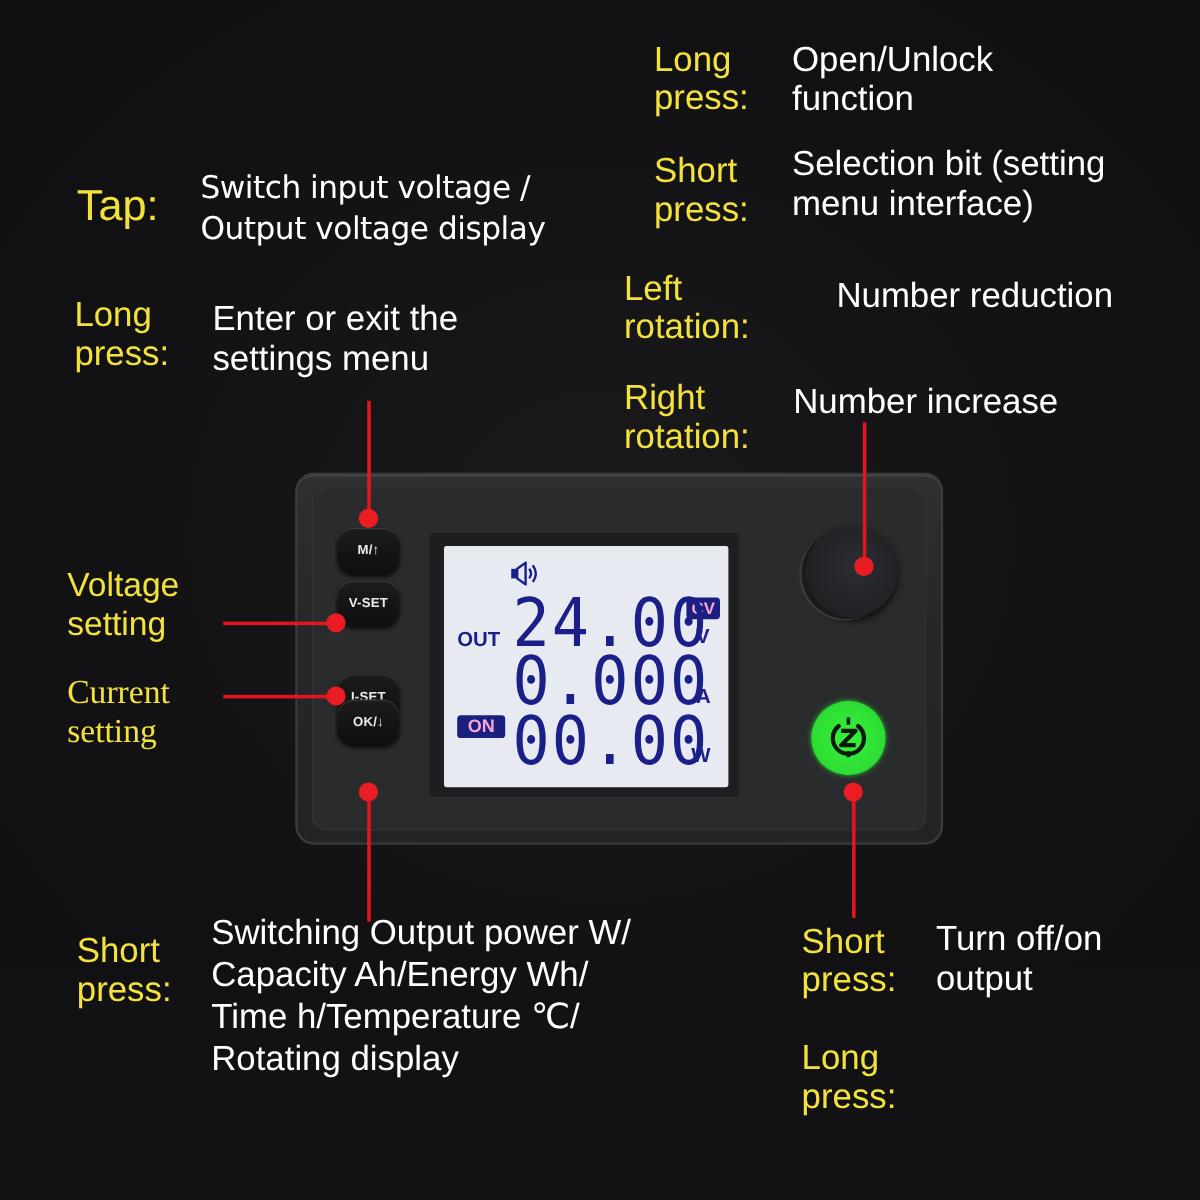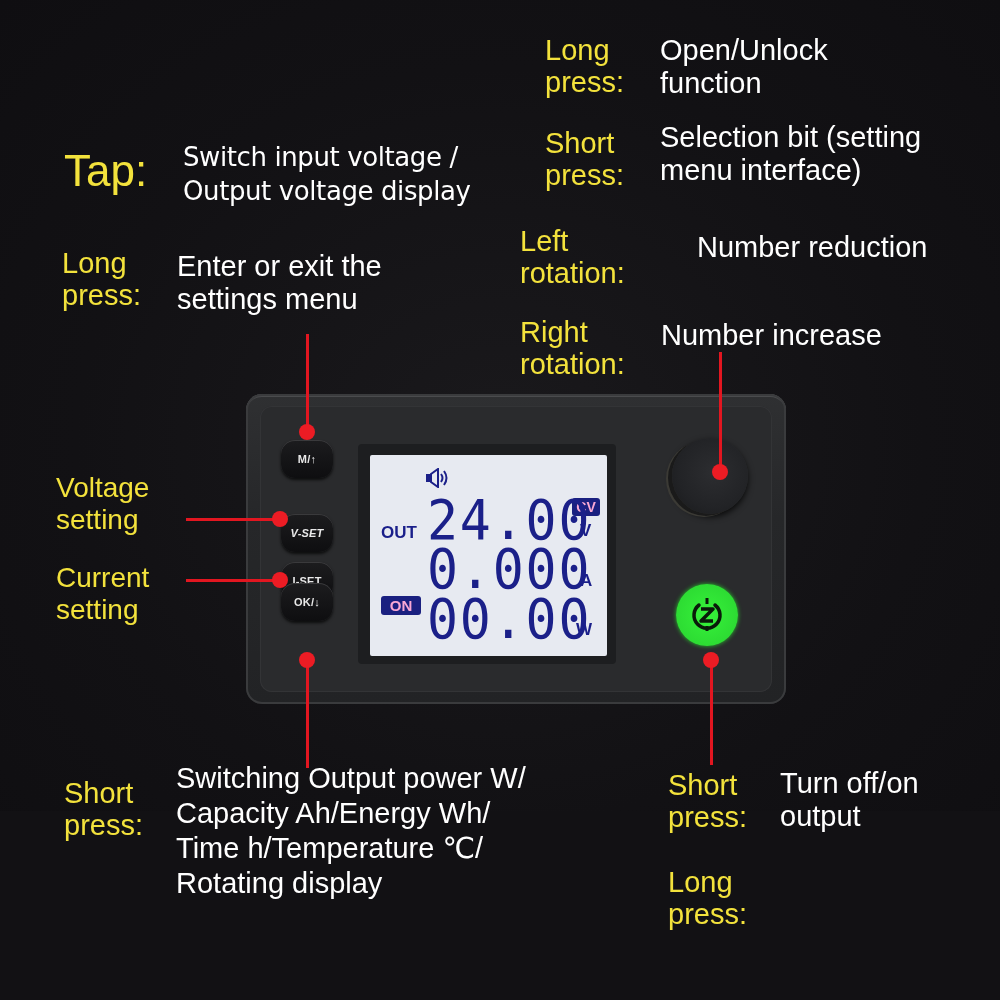--- a/index.html
+++ b/index.html
@@ -2,21 +2,21 @@
 <html><head>
 <meta charset="utf-8">
 <style>
   * { box-sizing: border-box; margin: 0; padding: 0; }
   html, body { width: 1000px; height: 1000px; background: #121114; overflow: hidden; }
   body { position: relative; font-family: "Liberation Sans", "DejaVu Sans", sans-serif; }
   .stage { position: absolute; left: 0; top: 0; width: 1000px; height: 811px; background: radial-gradient(ellipse at 50% 55%, #1a191c 0%, #121114 60%, #0f0e11 100%); }
 
   .lbl { position: absolute; color: #f3e23c; font-size: 29px; line-height: 32px; white-space: pre-line; }
   .desc { position: absolute; color: #ffffff; font-size: 29px; line-height: 33px; white-space: pre-line; }
-  .tap-lbl { font-size: 44px; line-height: 40px; }
+  .tap-lbl { font-size: 36px; line-height: 40px; }
   .tap-desc { font-size: 26px; line-height: 34px; font-family: "DejaVu Sans", sans-serif; letter-spacing: -0.4px; }
   .side-lbl { font-size: 28px; line-height: 32px; }
 
   
   .device { position: absolute; left: 246px; top: 394px; width: 540px; height: 310px; border-radius: 16px;
     background: linear-gradient(180deg, #2f3032 0%, #262729 40%, #222325 100%);
     box-shadow: inset 0 0 0 2px #3a3b3d, inset 0 3px 0 #4a4b4d; }
   .device-inner { position: absolute; left: 14px; top: 12px; width: 512px; height: 286px; border-radius: 12px;
     background: #2a2b2d; box-shadow: inset 0 0 0 1px #333436; }
 
@@ -57,31 +57,31 @@
 
   <div class="lbl" style="left:520px;top:225px;">Left
 rotation:</div>
   <div class="desc" style="left:661px;top:231px;margin-left:36px;">Number reduction</div>
 
   <div class="lbl" style="left:520px;top:316px;">Right
 rotation:</div>
   <div class="desc" style="left:661px;top:319px;">Number increase</div>
 
   <div class="lbl tap-lbl" style="left:64px;top:151px;">Tap:</div>
-  <div class="desc tap-desc" style="left:167px;top:140px;margin-left:16px;">Switch input voltage /
+  <div class="desc tap-desc" style="left:167px;top:140px;">Switch input voltage /
 Output voltage display</div>
 
   <div class="lbl" style="left:62px;top:247px;">Long
 press:</div>
   <div class="desc" style="left:177px;top:250px;">Enter or exit the
 settings menu</div>
 
   <div class="lbl side-lbl" style="left:56px;top:472px;">Voltage
 setting</div>
-  <div class="lbl side-lbl" style="left:56px;top:562px;">Current
+  <div class="lbl side-lbl" style="left:56px;top:562px;font-family:Liberation Serif, serif;">Current
 setting</div>
 
   <div class="lbl" style="left:64px;top:777px;">Short
 press:</div>
   <div class="desc" style="left:176px;top:761px;line-height:35px;">Switching Output power W/
 Capacity Ah/Energy Wh/
 Time h/Temperature ℃/
 Rotating display</div>
 
   <div class="lbl" style="left:668px;top:769px;">Short
@@ -90,21 +90,21 @@
 output</div>
 
   <div class="lbl" style="left:668px;top:866px;">Long
 press:</div>
 
   <div class="device">
     <div class="device-inner"></div>
   </div>
 
   <div class="btn" style="left:281px;top:440px;">M/↑</div>
-  <div class="btn" style="left:281px;top:514px;font-style:italic;">V-SET</div>
+  <div class="btn" style="left:281px;top:484px;">V-SET</div>
   <div class="btn" style="left:281px;top:562px;">I-SET</div>
   <div class="btn" style="left:281px;top:583px;">OK/↓</div>
 
   <div class="lcd-bezel"></div>
   <div class="lcd"></div>
 
   <span style="position:absolute;left:425px;top:468px;width:30px;height:20px;">
     <svg width="30" height="20" viewBox="0 0 30 20">
       <rect x="1" y="6" width="5" height="8" fill="#1b2089"></rect>
       <polygon points="6,6 13,1 13,19 6,14" fill="none" stroke="#1b2089" stroke-width="2"></polygon>

